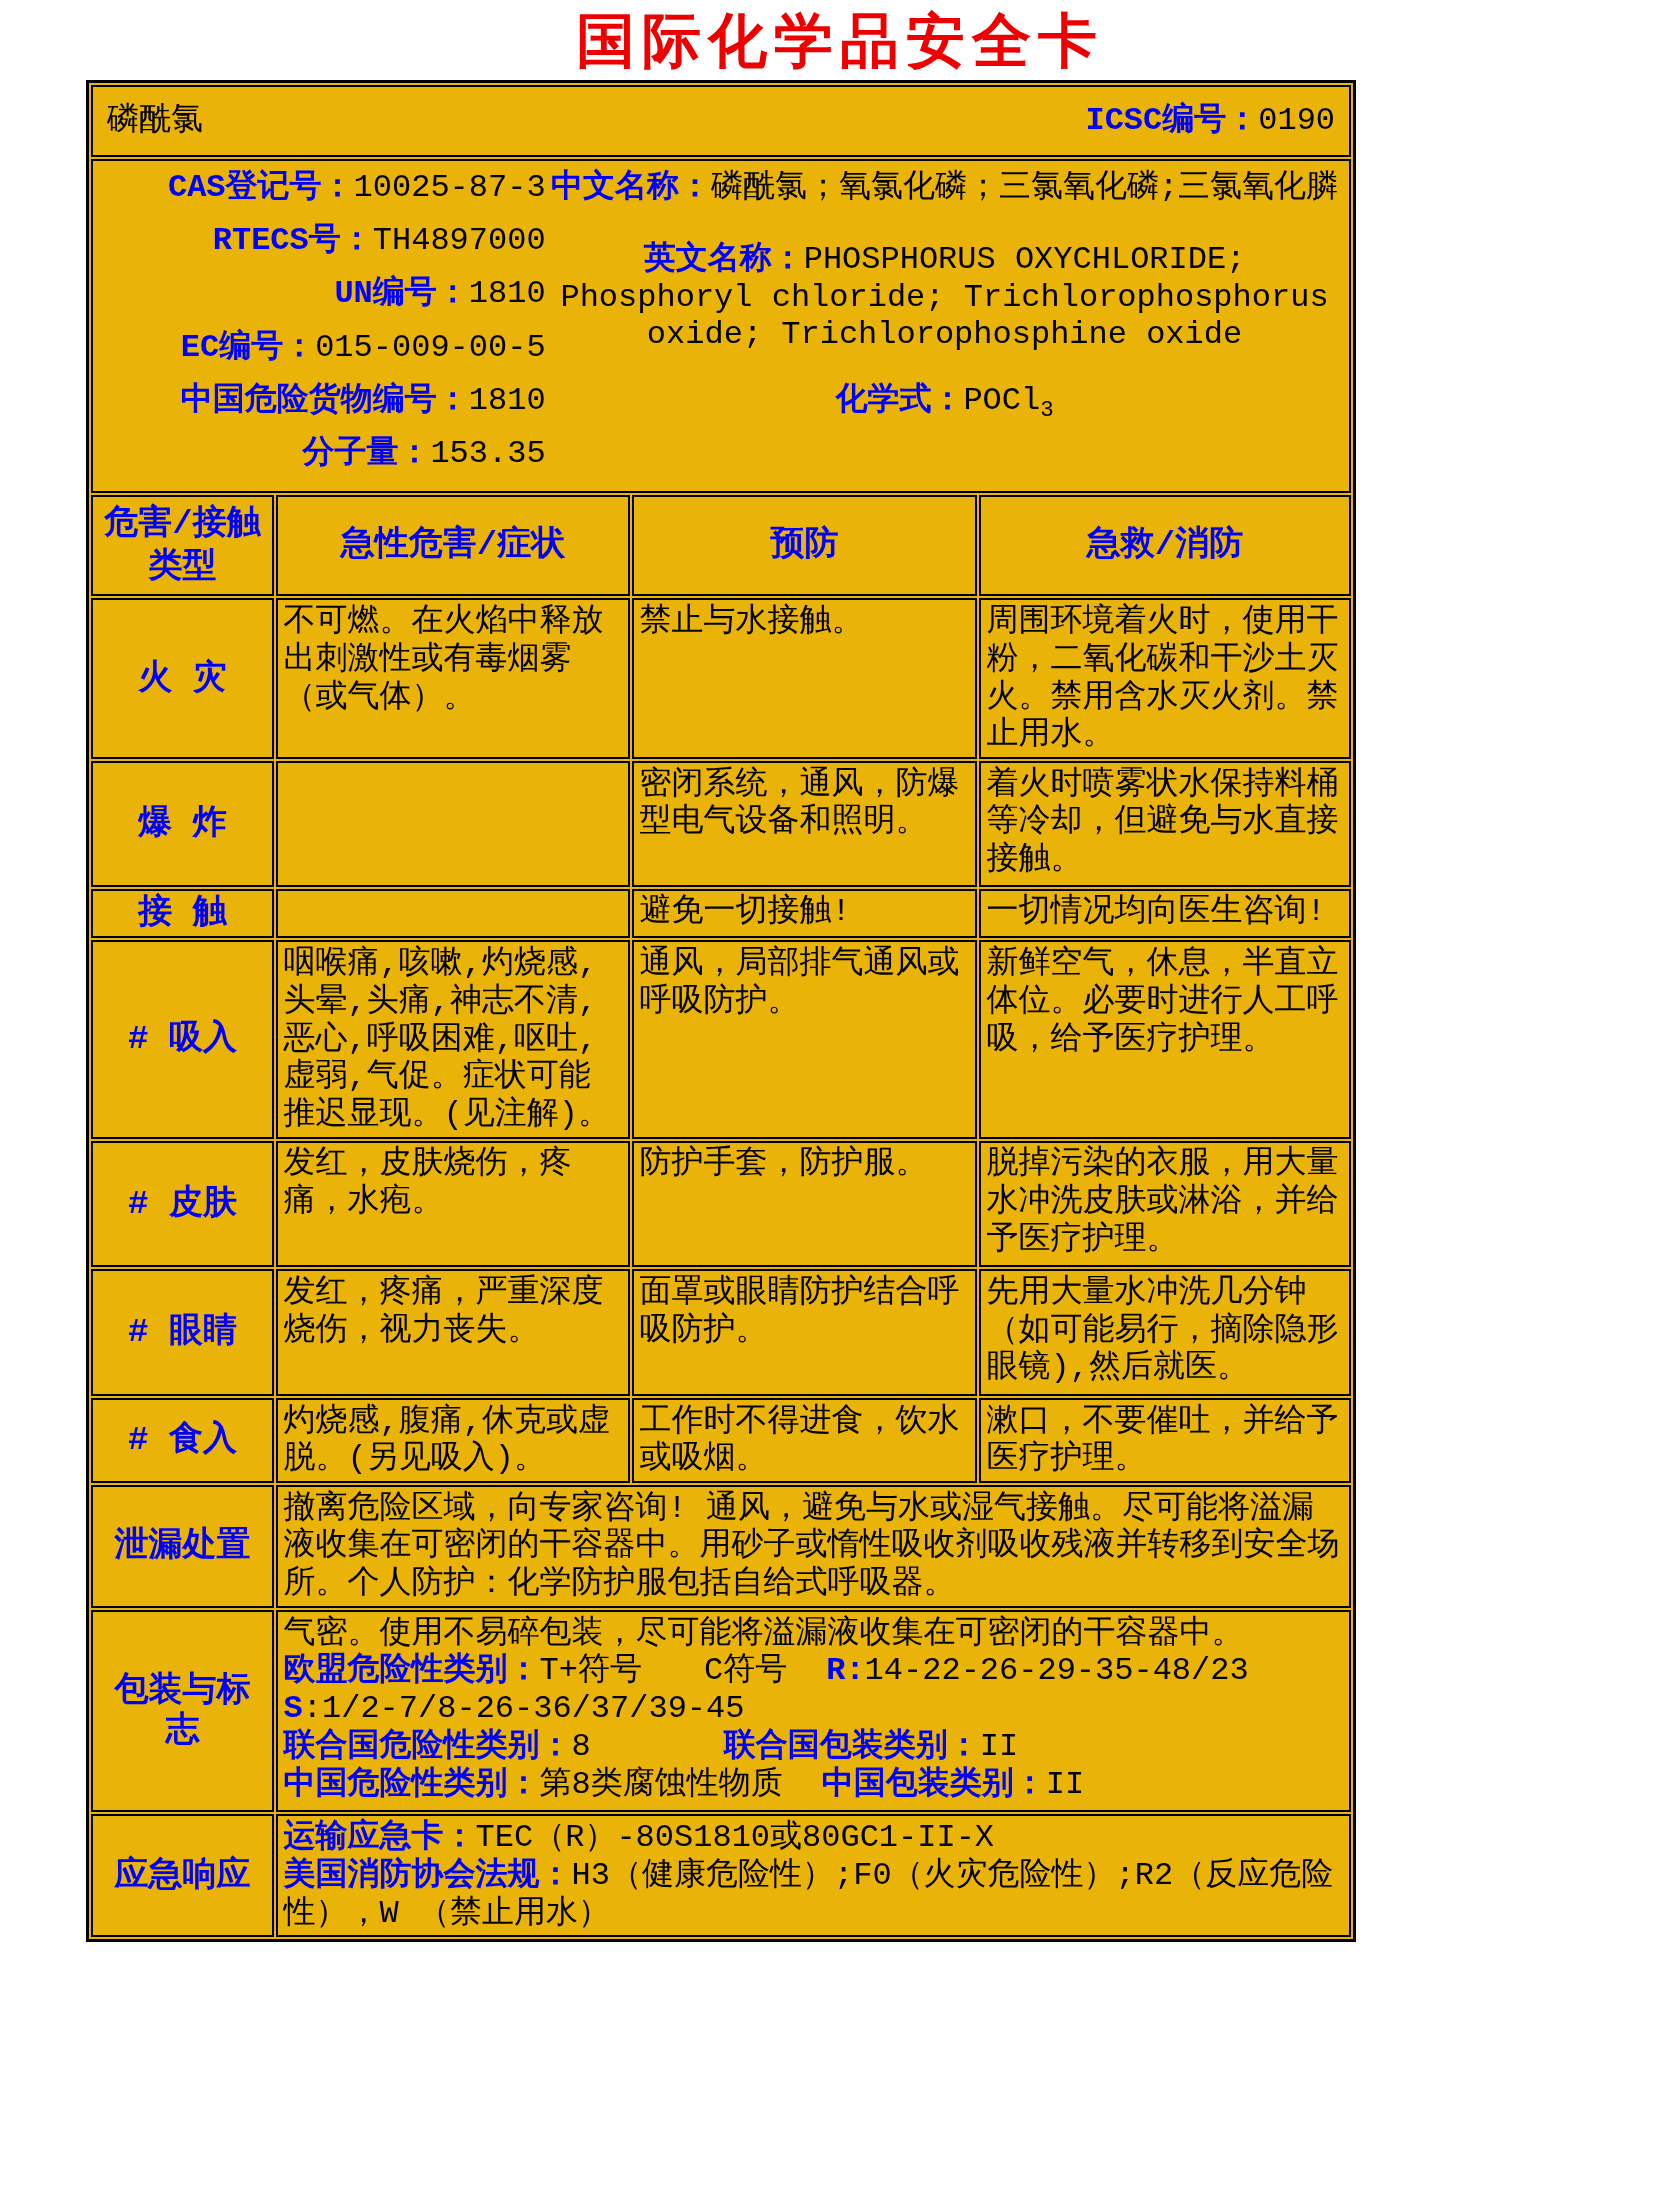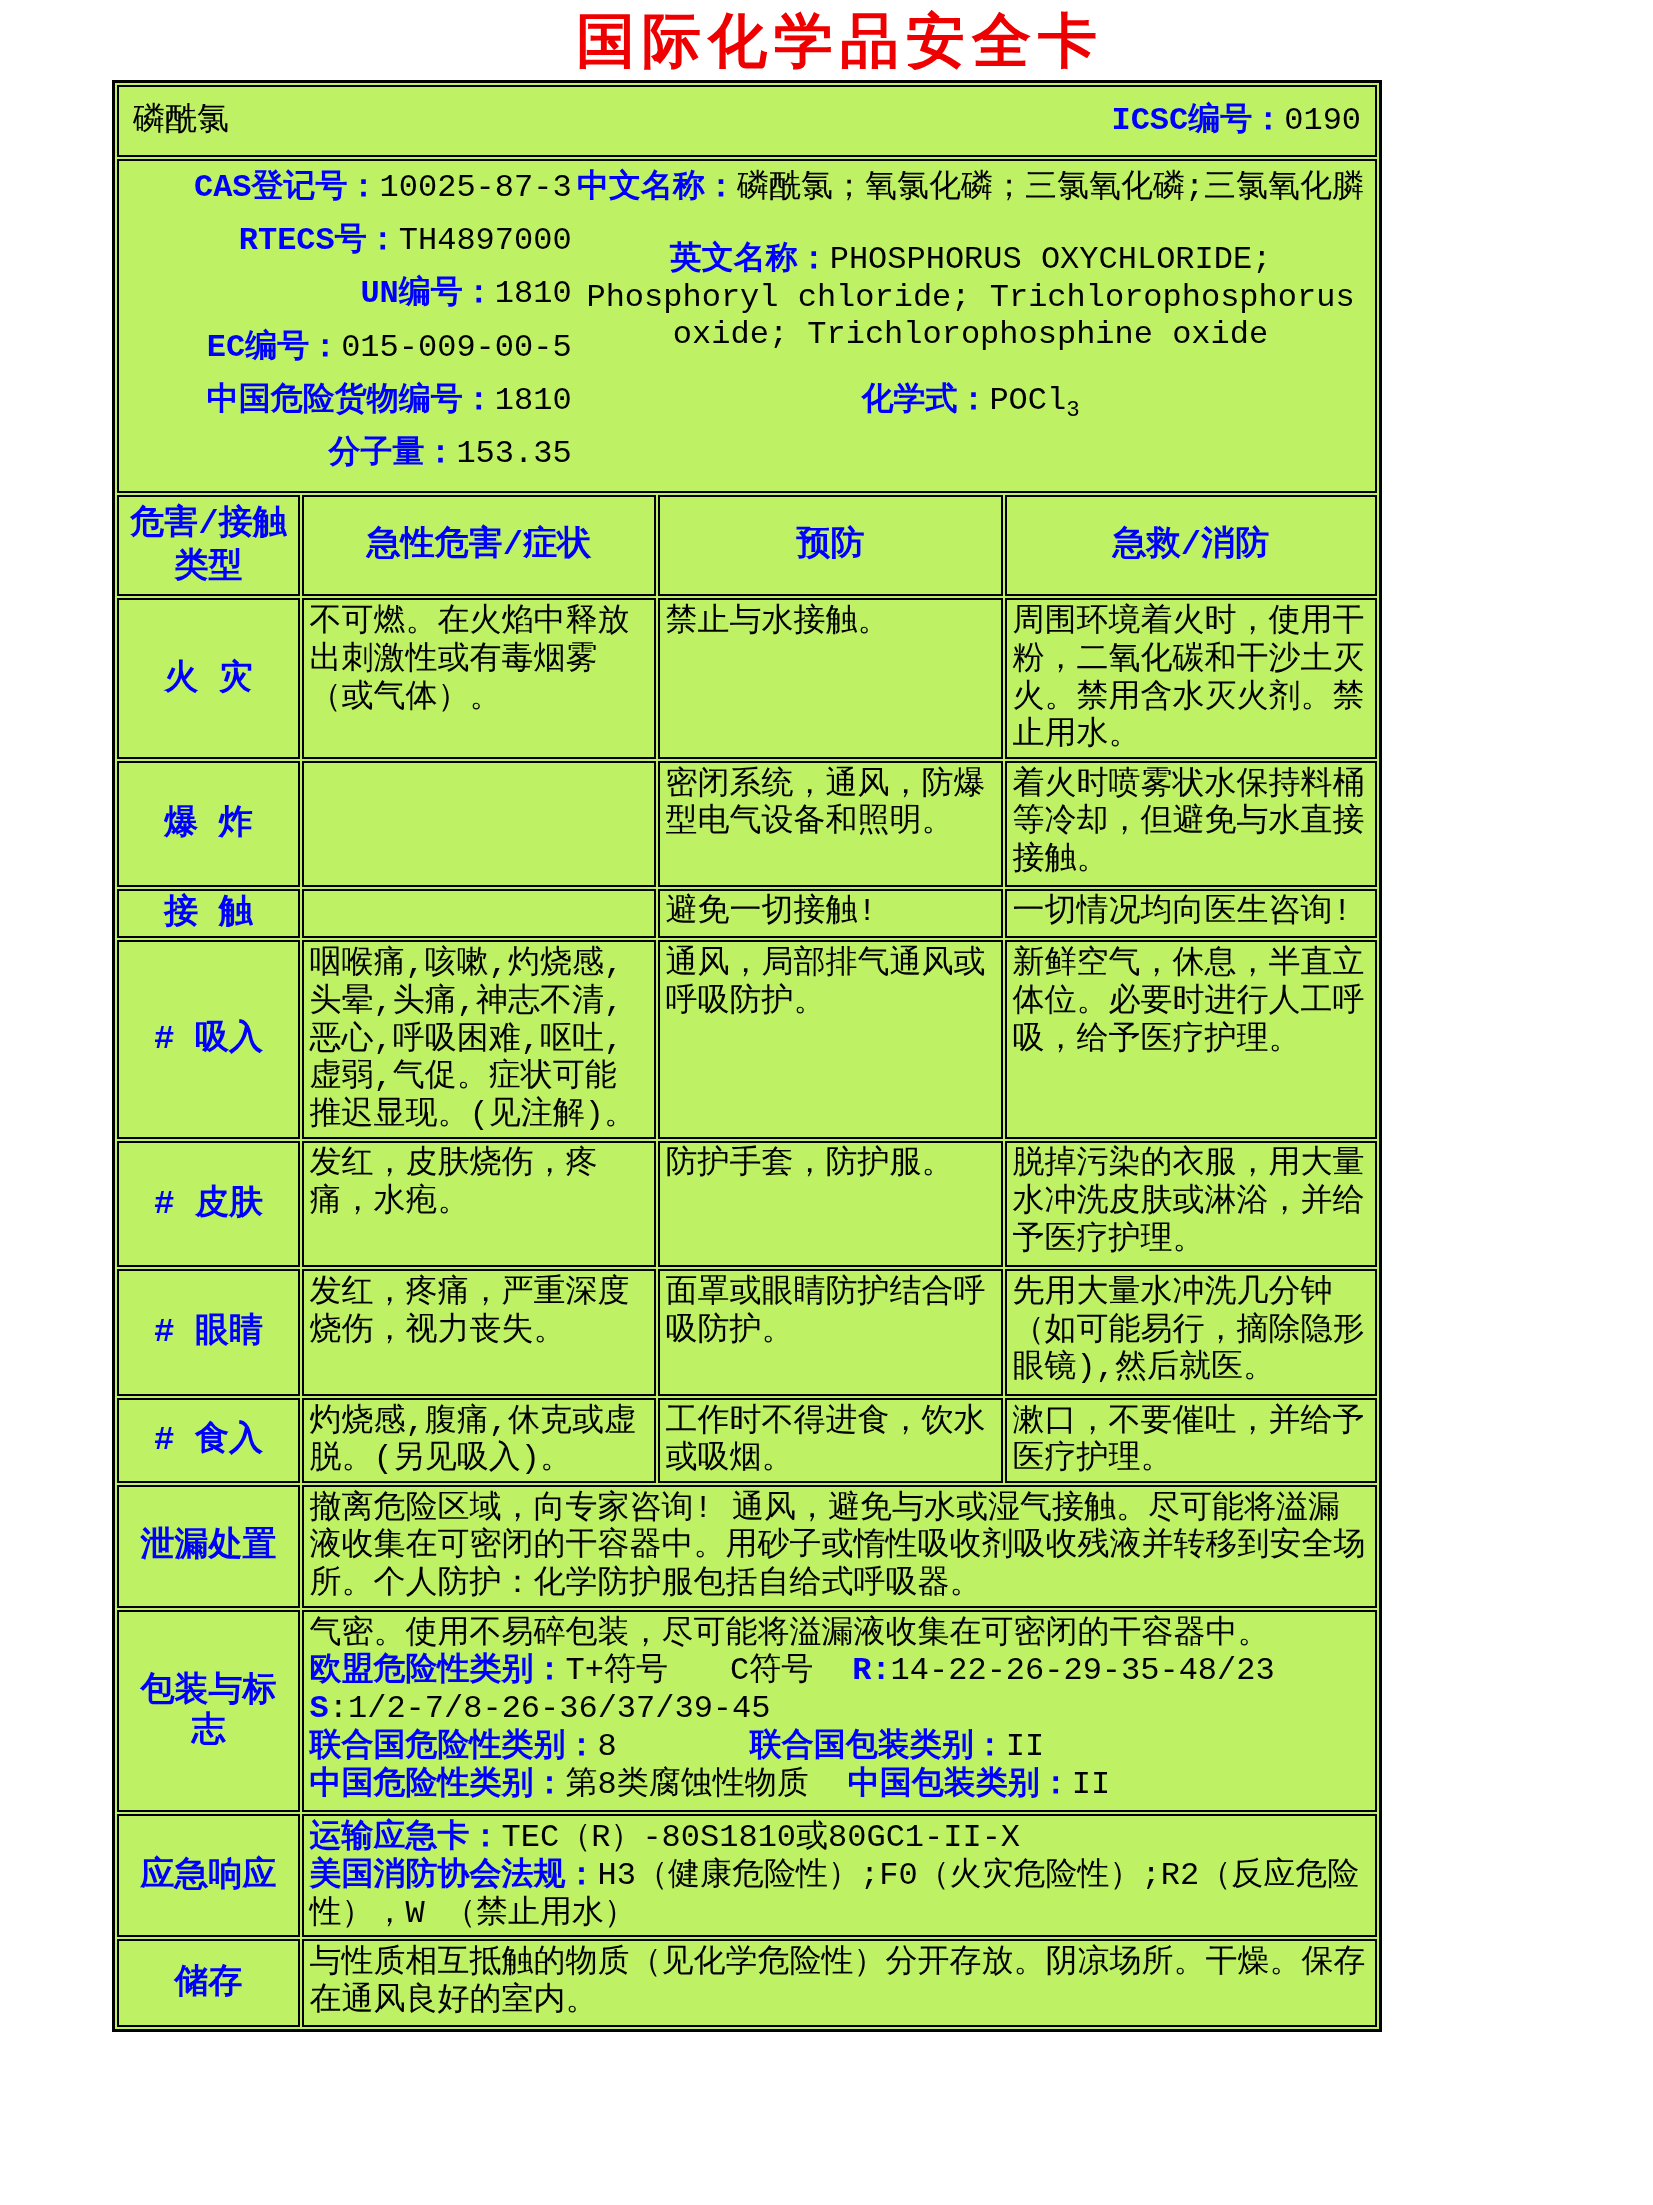--- a/index.html
+++ b/index.html
@@ -7,21 +7,21 @@
     width:1654px;height:2205px;position:relative;
     font-family:"Liberation Mono","DejaVu Sans",sans-serif;
     font-size:32px;color:#000;
   }
   .page-title{
     margin:9.8px 0 8.4px 0;text-align:center;
     font-family:"DejaVu Serif","Liberation Serif",serif;
     font-size:59px;font-weight:bold;letter-spacing:7px;line-height:1.05;padding-left:26px;
   }
   table.card{
-    width:1258px;margin-left:112px;background:#bef264;
+    width:1258px;margin-left:86px;background:#eab308;
     border:3.5px solid #000;border-collapse:separate;border-spacing:2.1px;
     table-layout:fixed;
   }
   td{border:2.1px solid #000;padding:2.8px 5.6px;vertical-align:top;line-height:1.18;word-break:break-word;}
   .lbl{color:#0000FF;font-weight:bold;}
   
   .r-name td{height:62px;vertical-align:middle;}
   .name-row{display:flex;justify-content:space-between;align-items:center;padding:0 8.4px;}
   
   .r-id td{height:277px;}
@@ -187,19 +187,15 @@
     <td colspan="3">
       <div>
         <span class="lbl">运输应急卡：</span><span>TEC（R）-80S1810或80GC1-II-X</span>
       </div>
       <div>
         <span class="lbl">美国消防协会法规：</span><span>H3（健康危险性）;F0（火灾危险性）;R2（反应危险性），W （禁止用水）</span>
       </div>
     </td>
   </tr>
 
-  <tr class="rt-stor">
-    <td class="rl">储存</td>
-    <td colspan="3">与性质相互抵触的物质（见化学危险性）分开存放。阴凉场所。干燥。保存在通风良好的室内。</td>
-  </tr>
 </tbody>
   </table>
 
 
 </body></html>

